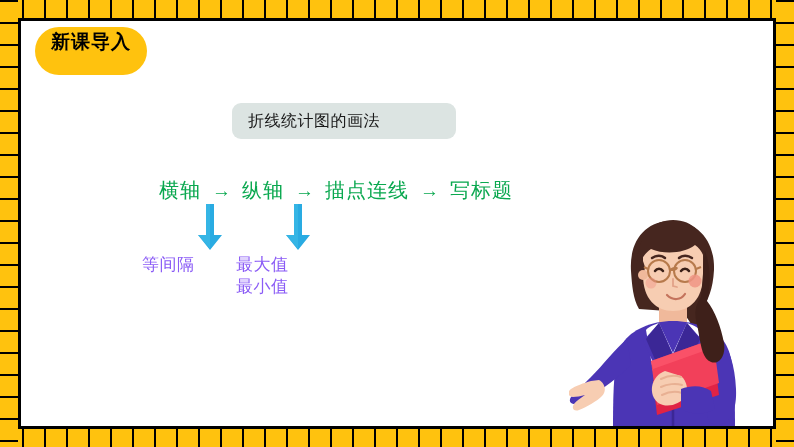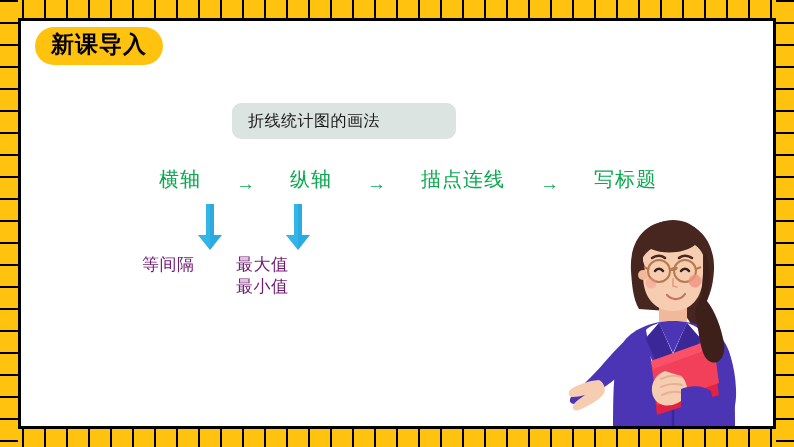--- a/index.html
+++ b/index.html
@@ -65,22 +65,22 @@
   }
 
   
   .section-badge {
     position: absolute;
     left: 14px;
     top: 6px;
     background: #FFC20E;
     color: #000000;
     border-radius: 999px;
-    padding: 5px 16px 8px 16px;
-    font-size: 23px;
+    padding: 5px 16px 22px 16px;
+    font-size: 19px;
     font-weight: bold;
     line-height: 1.1;
     letter-spacing: 1px;
     white-space: nowrap;
   }
 
   
   .topic-chip {
     position: absolute;
     left: 211px;
@@ -97,25 +97,24 @@
     font-size: 16px;
     color: #1A1A1A;
     letter-spacing: 0.5px;
     white-space: nowrap;
   }
 
   
   .flow-row {
     position: absolute;
     left: 138px;
-    top: 145px;
+    top: 156px;
     display: flex;
-    align-items: flex-end;
-    white-space: nowrap;
-    gap: 24px;
+    align-items: center;
+    white-space: nowrap;
   }
   .flow-step {
     font-size: 20px;
     color: #0AA84F;
     letter-spacing: 1px;
   }
   .flow-arrow {
     font-size: 19px;
     color: #0AA84F;
     margin: 0 11px;
@@ -130,21 +129,21 @@
     z-index: 4;
   }
   .down-arrow svg { display: block; width: 100%; height: 100%; }
 
   .arrow-hengzhou { left: 176px; top: 183px; }
   .arrow-zongzhou { left: 264px; top: 183px; }
 
   
   .note-red {
     position: absolute;
-    color: #701a75;
+    color: #8b5cf6;
     font-size: 17px;
     line-height: 1.32;
     letter-spacing: 0.5px;
     white-space: nowrap;
   }
   .note-hengzhou { left: 121px; top: 233px; }
   .note-zongzhou { left: 215px; top: 233px; }
 
   
   .teacher {

